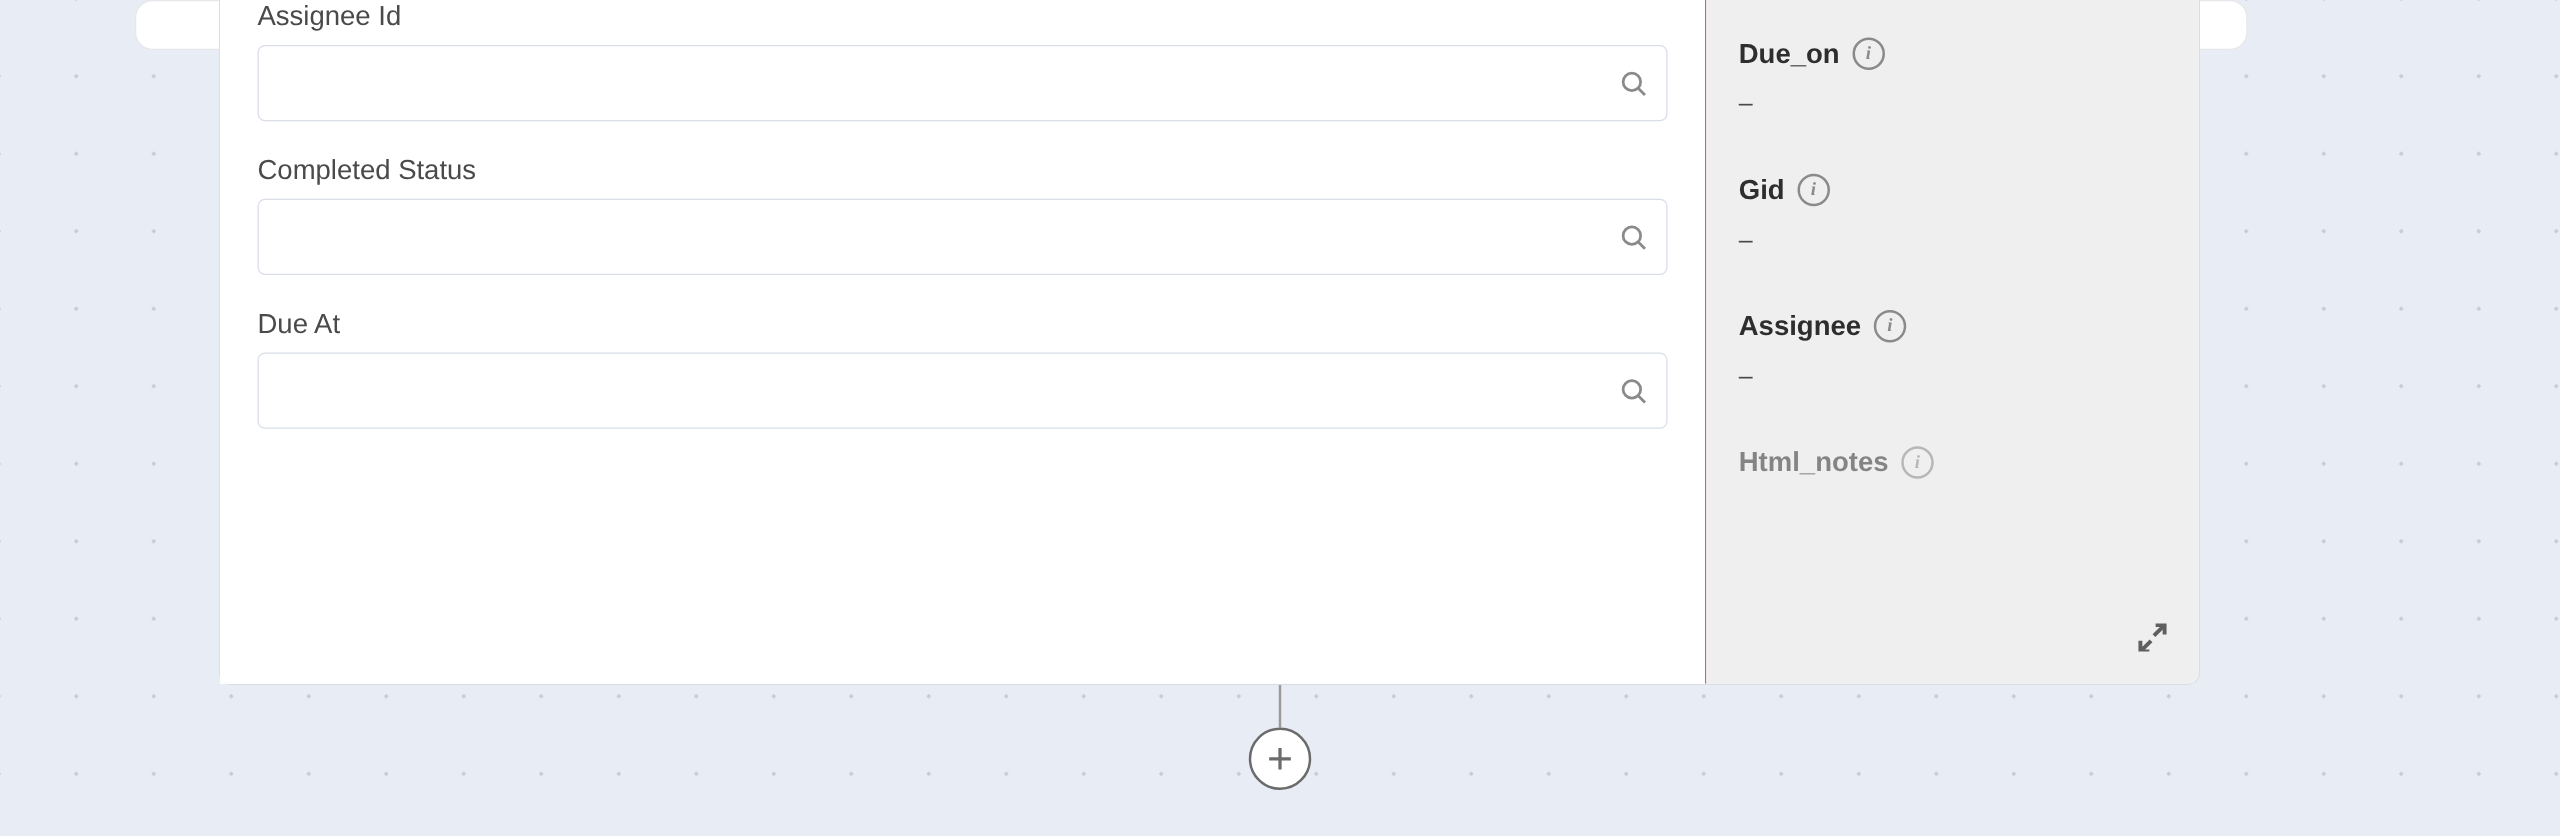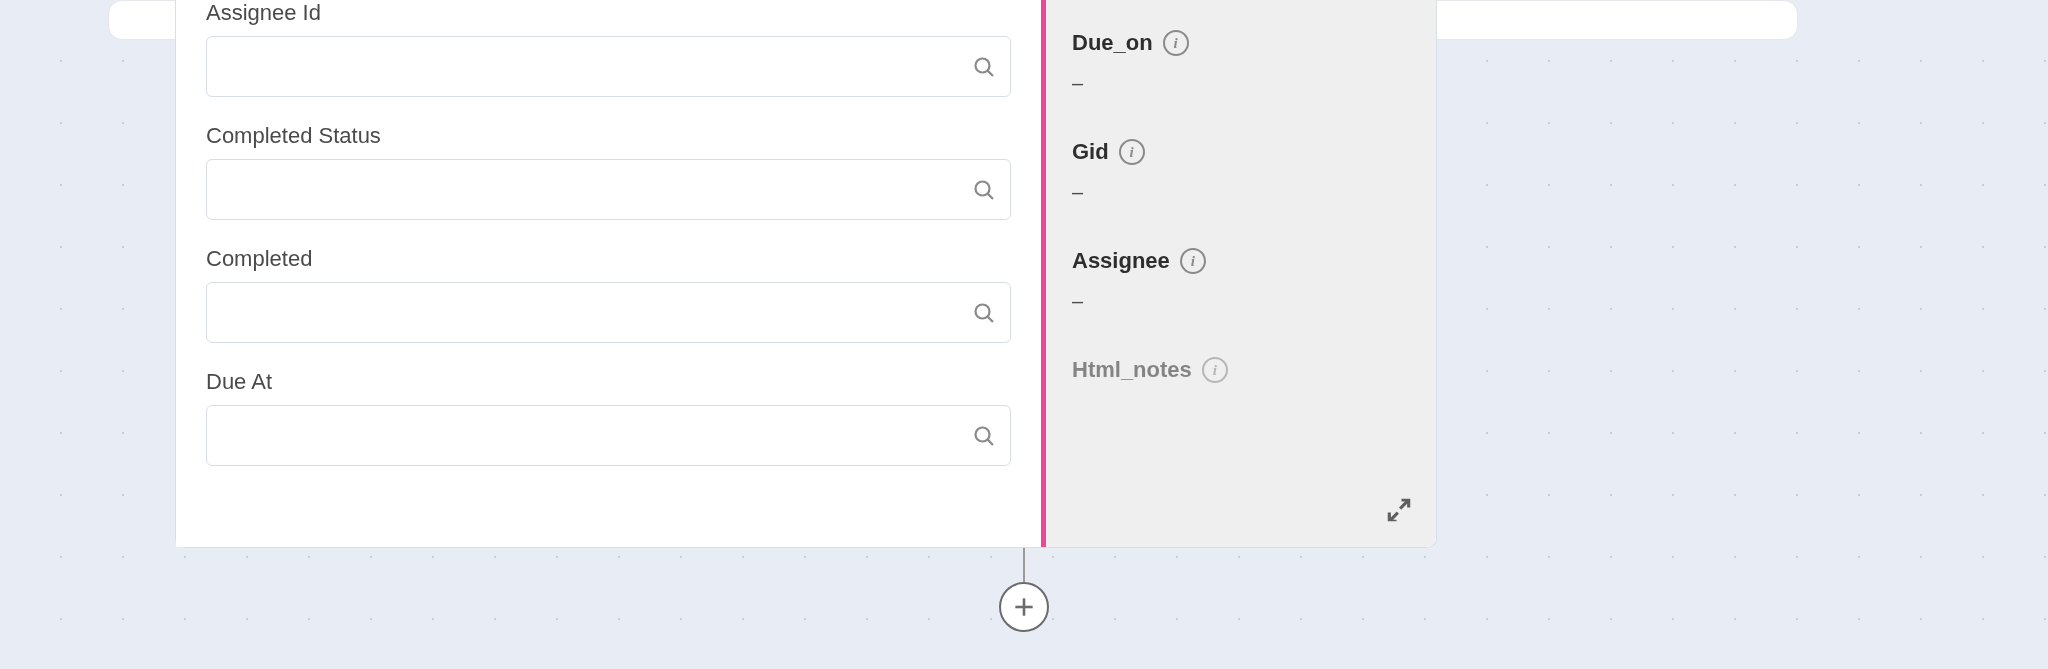--- a/index.html
+++ b/index.html
@@ -22,39 +22,39 @@
     background: #ffffff;
     border: 1px solid #e5e7eb;
     border-radius: 14px;
     padding-bottom: 38px;
   }
 
   .inner-row {
     position: absolute;
     left: 175px;
     top: 0;
-    width: 1262px;
+    width: 1585px;
     height: 548px;
     background: #ffffff;
     border: 1px solid #d8dde6;
     border-top: none;
     border-radius: 0 0 10px 10px;
     display: flex;
   }
 
   .form-panel {
     flex: 1;
     background: #fff;
     padding: 0 30px 30px 30px;
   }
 
   .side-panel {
     width: 395px;
     background: #efefef;
-    border-left: 5px solid #ec4899;
+    border-left: 1px solid #ec4899;
     border-bottom-right-radius: 10px;
     padding: 30px 26px 20px 26px;
     position: relative;
   }
 
   .field {
     margin-bottom: 8px;
   }
 
   .field-label {
@@ -200,32 +200,20 @@
         <input class="field-input" value="" style="">
         <span class="lookup-icon">
           <svg viewBox="0 0 24 24" fill="none" stroke="currentColor" stroke-width="2.2">
               <circle cx="10.5" cy="10.5" r="7"></circle>
               <line x1="21" y1="21" x2="15.6" y2="15.6"></line>
             </svg>
         </span>
       </div>
     </div>
 
-    <div class="field">
-      <div class="field-label">Completed</div>
-      <div class="field-input-wrap">
-        <input class="field-input" value="" style="">
-        <span class="lookup-icon">
-          <svg viewBox="0 0 24 24" fill="none" stroke="currentColor" stroke-width="2.2">
-              <circle cx="10.5" cy="10.5" r="7"></circle>
-              <line x1="21" y1="21" x2="15.6" y2="15.6"></line>
-            </svg>
-        </span>
-      </div>
-    </div>
 
     <div class="field">
       <div class="field-label">Due At</div>
       <div class="field-input-wrap">
         <input class="field-input" value="" style="">
         <span class="lookup-icon">
           <svg viewBox="0 0 24 24" fill="none" stroke="currentColor" stroke-width="2.2">
               <circle cx="10.5" cy="10.5" r="7"></circle>
               <line x1="21" y1="21" x2="15.6" y2="15.6"></line>
             </svg>

